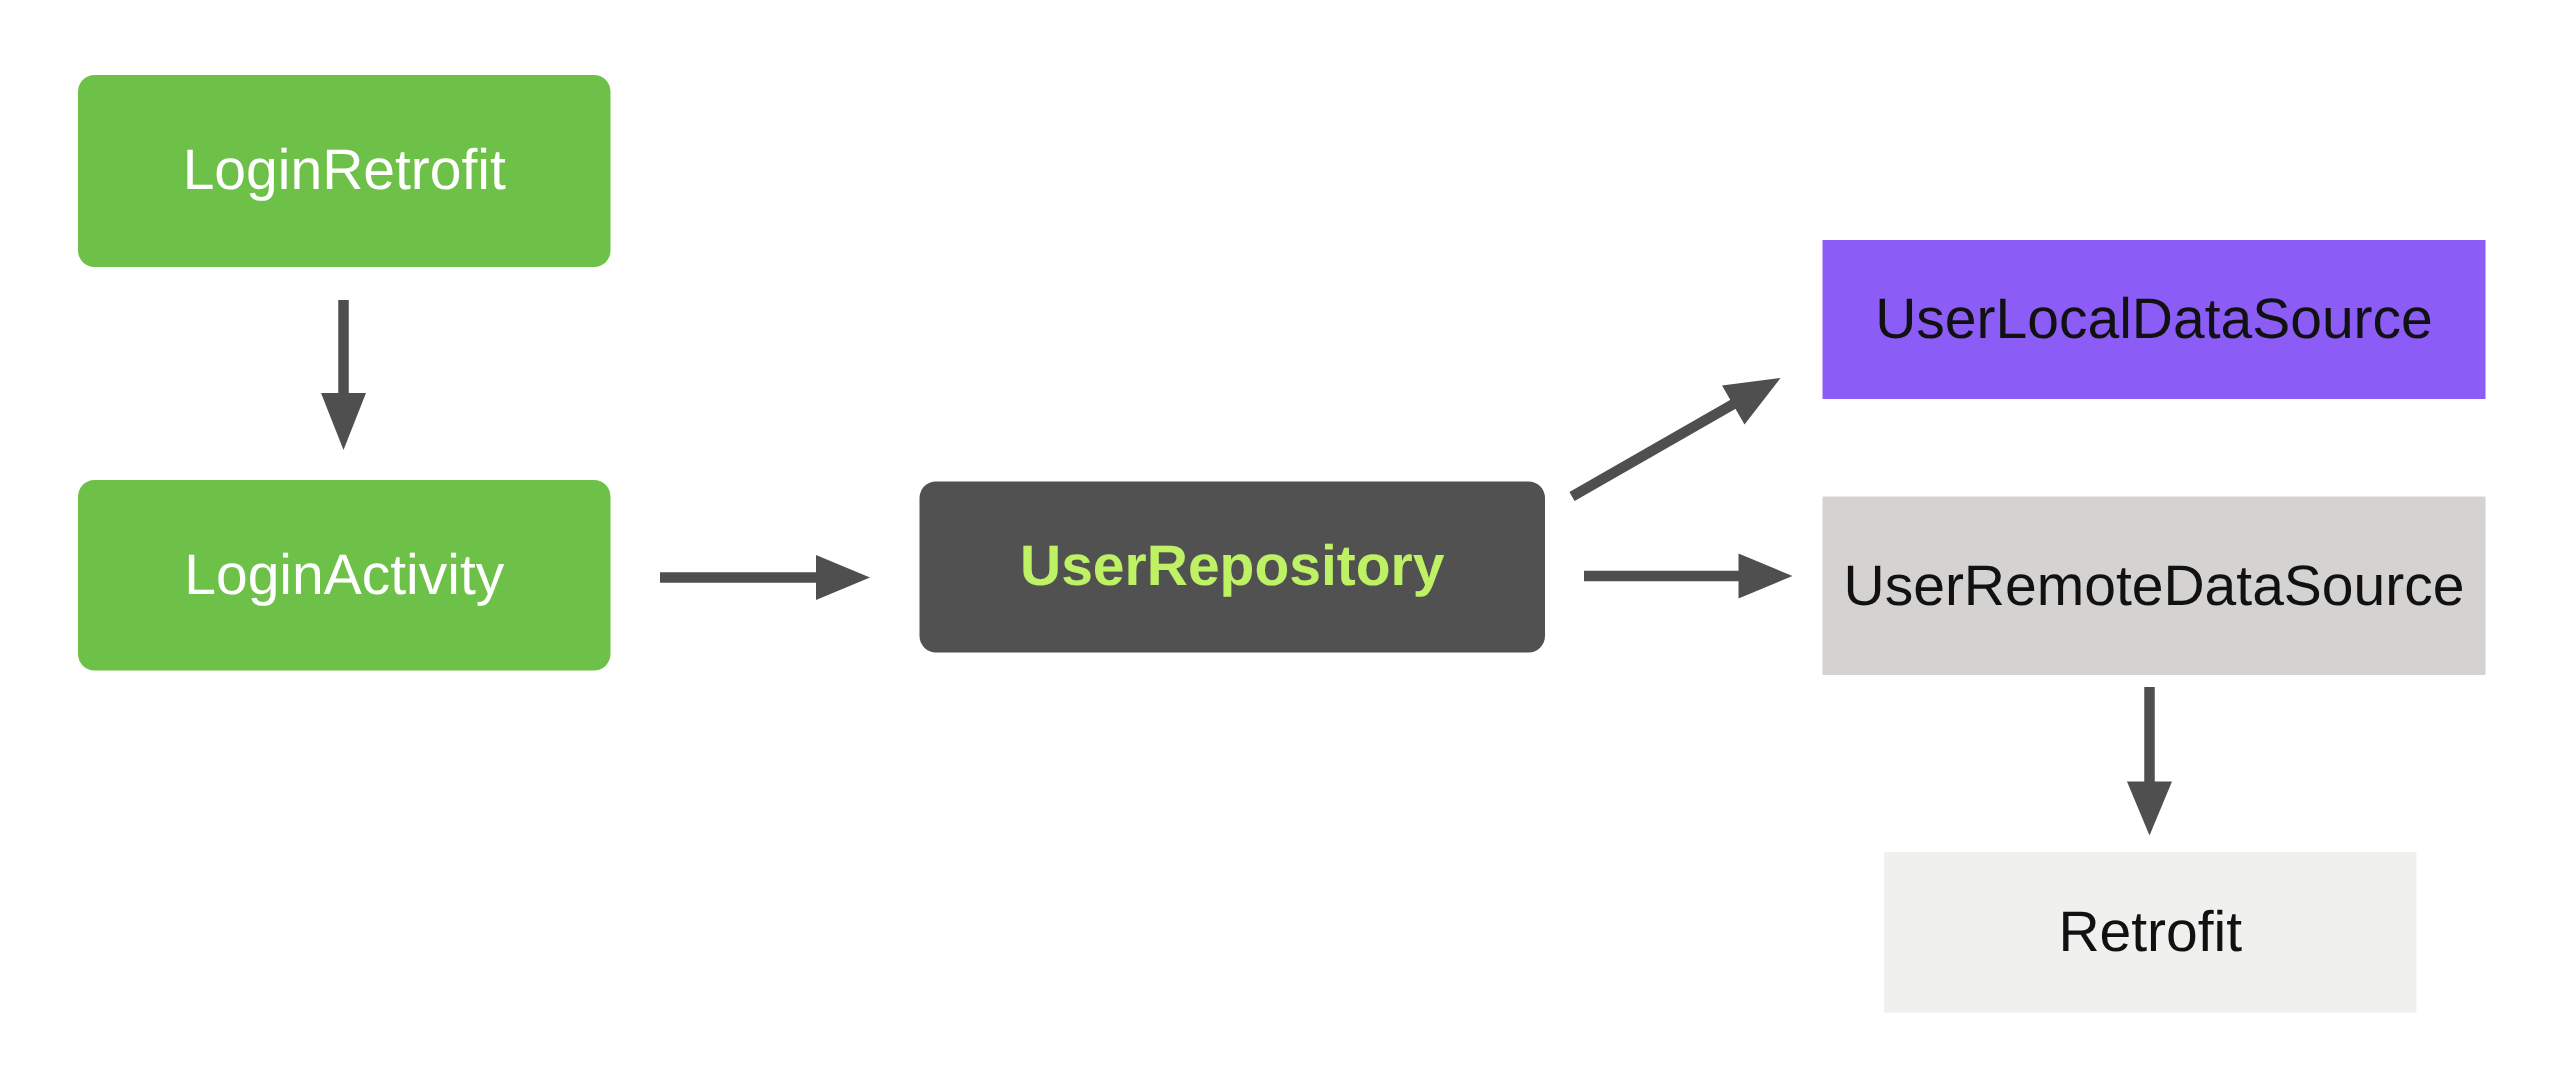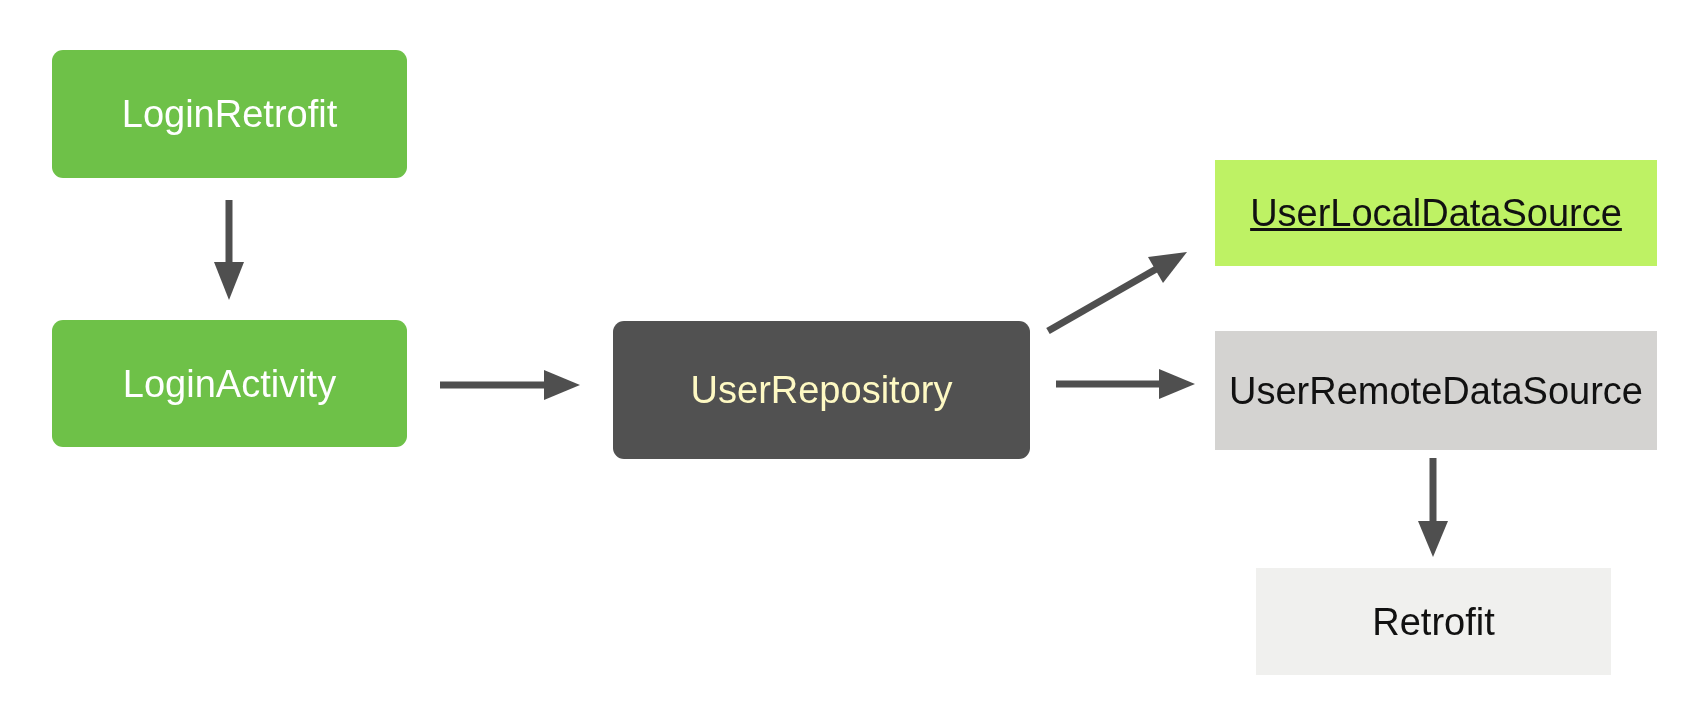--- a/index.html
+++ b/index.html
@@ -75,25 +75,25 @@
   <div class="node rounded" style="left: 52px; top: 50px; width: 355px; height: 128px; background-color: rgb(110, 193, 72); color: rgb(255, 255, 255);">
     <span>Login</span>
     <span>Retrofit</span>
   </div>
 
   <div class="node rounded" style="left: 52px; top: 320px; width: 355px; height: 127px; background-color: rgb(110, 193, 72); color: rgb(255, 255, 255);">
     <span>Login</span>
     <span>Activity</span>
   </div>
 
-  <div class="node rounded" style="left: 613px; top: 321px; width: 417px; height: 138px; background-color: rgb(81, 81, 81); color: #fef9c3;">
+  <div class="node rounded" style="left: 613px; top: 321px; width: 417px; height: 114px; background-color: rgb(81, 81, 81); color: #bef264; font-weight: bold;">
     <span>UserRepository</span>
   </div>
 
-  <div class="node" style="left: 1215px; top: 160px; width: 442px; height: 106px; background-color: #bef264; color: rgb(17, 17, 17); text-decoration: underline;">
+  <div class="node" style="left: 1215px; top: 160px; width: 442px; height: 106px; background-color: #8b5cf6; color: rgb(17, 17, 17);">
     <span>UserLocalDataSource</span>
   </div>
 
   <div class="node" style="left: 1215px; top: 331px; width: 442px; height: 119px; background-color: rgb(212, 211, 209); color: rgb(17, 17, 17);">
     <span>UserRemoteDataSource</span>
   </div>
 
   <div class="node" style="left: 1256px; top: 568px; width: 355px; height: 107px; background-color: rgb(240, 240, 238); color: rgb(17, 17, 17);">
     <span>Retrofit</span>
   </div>

